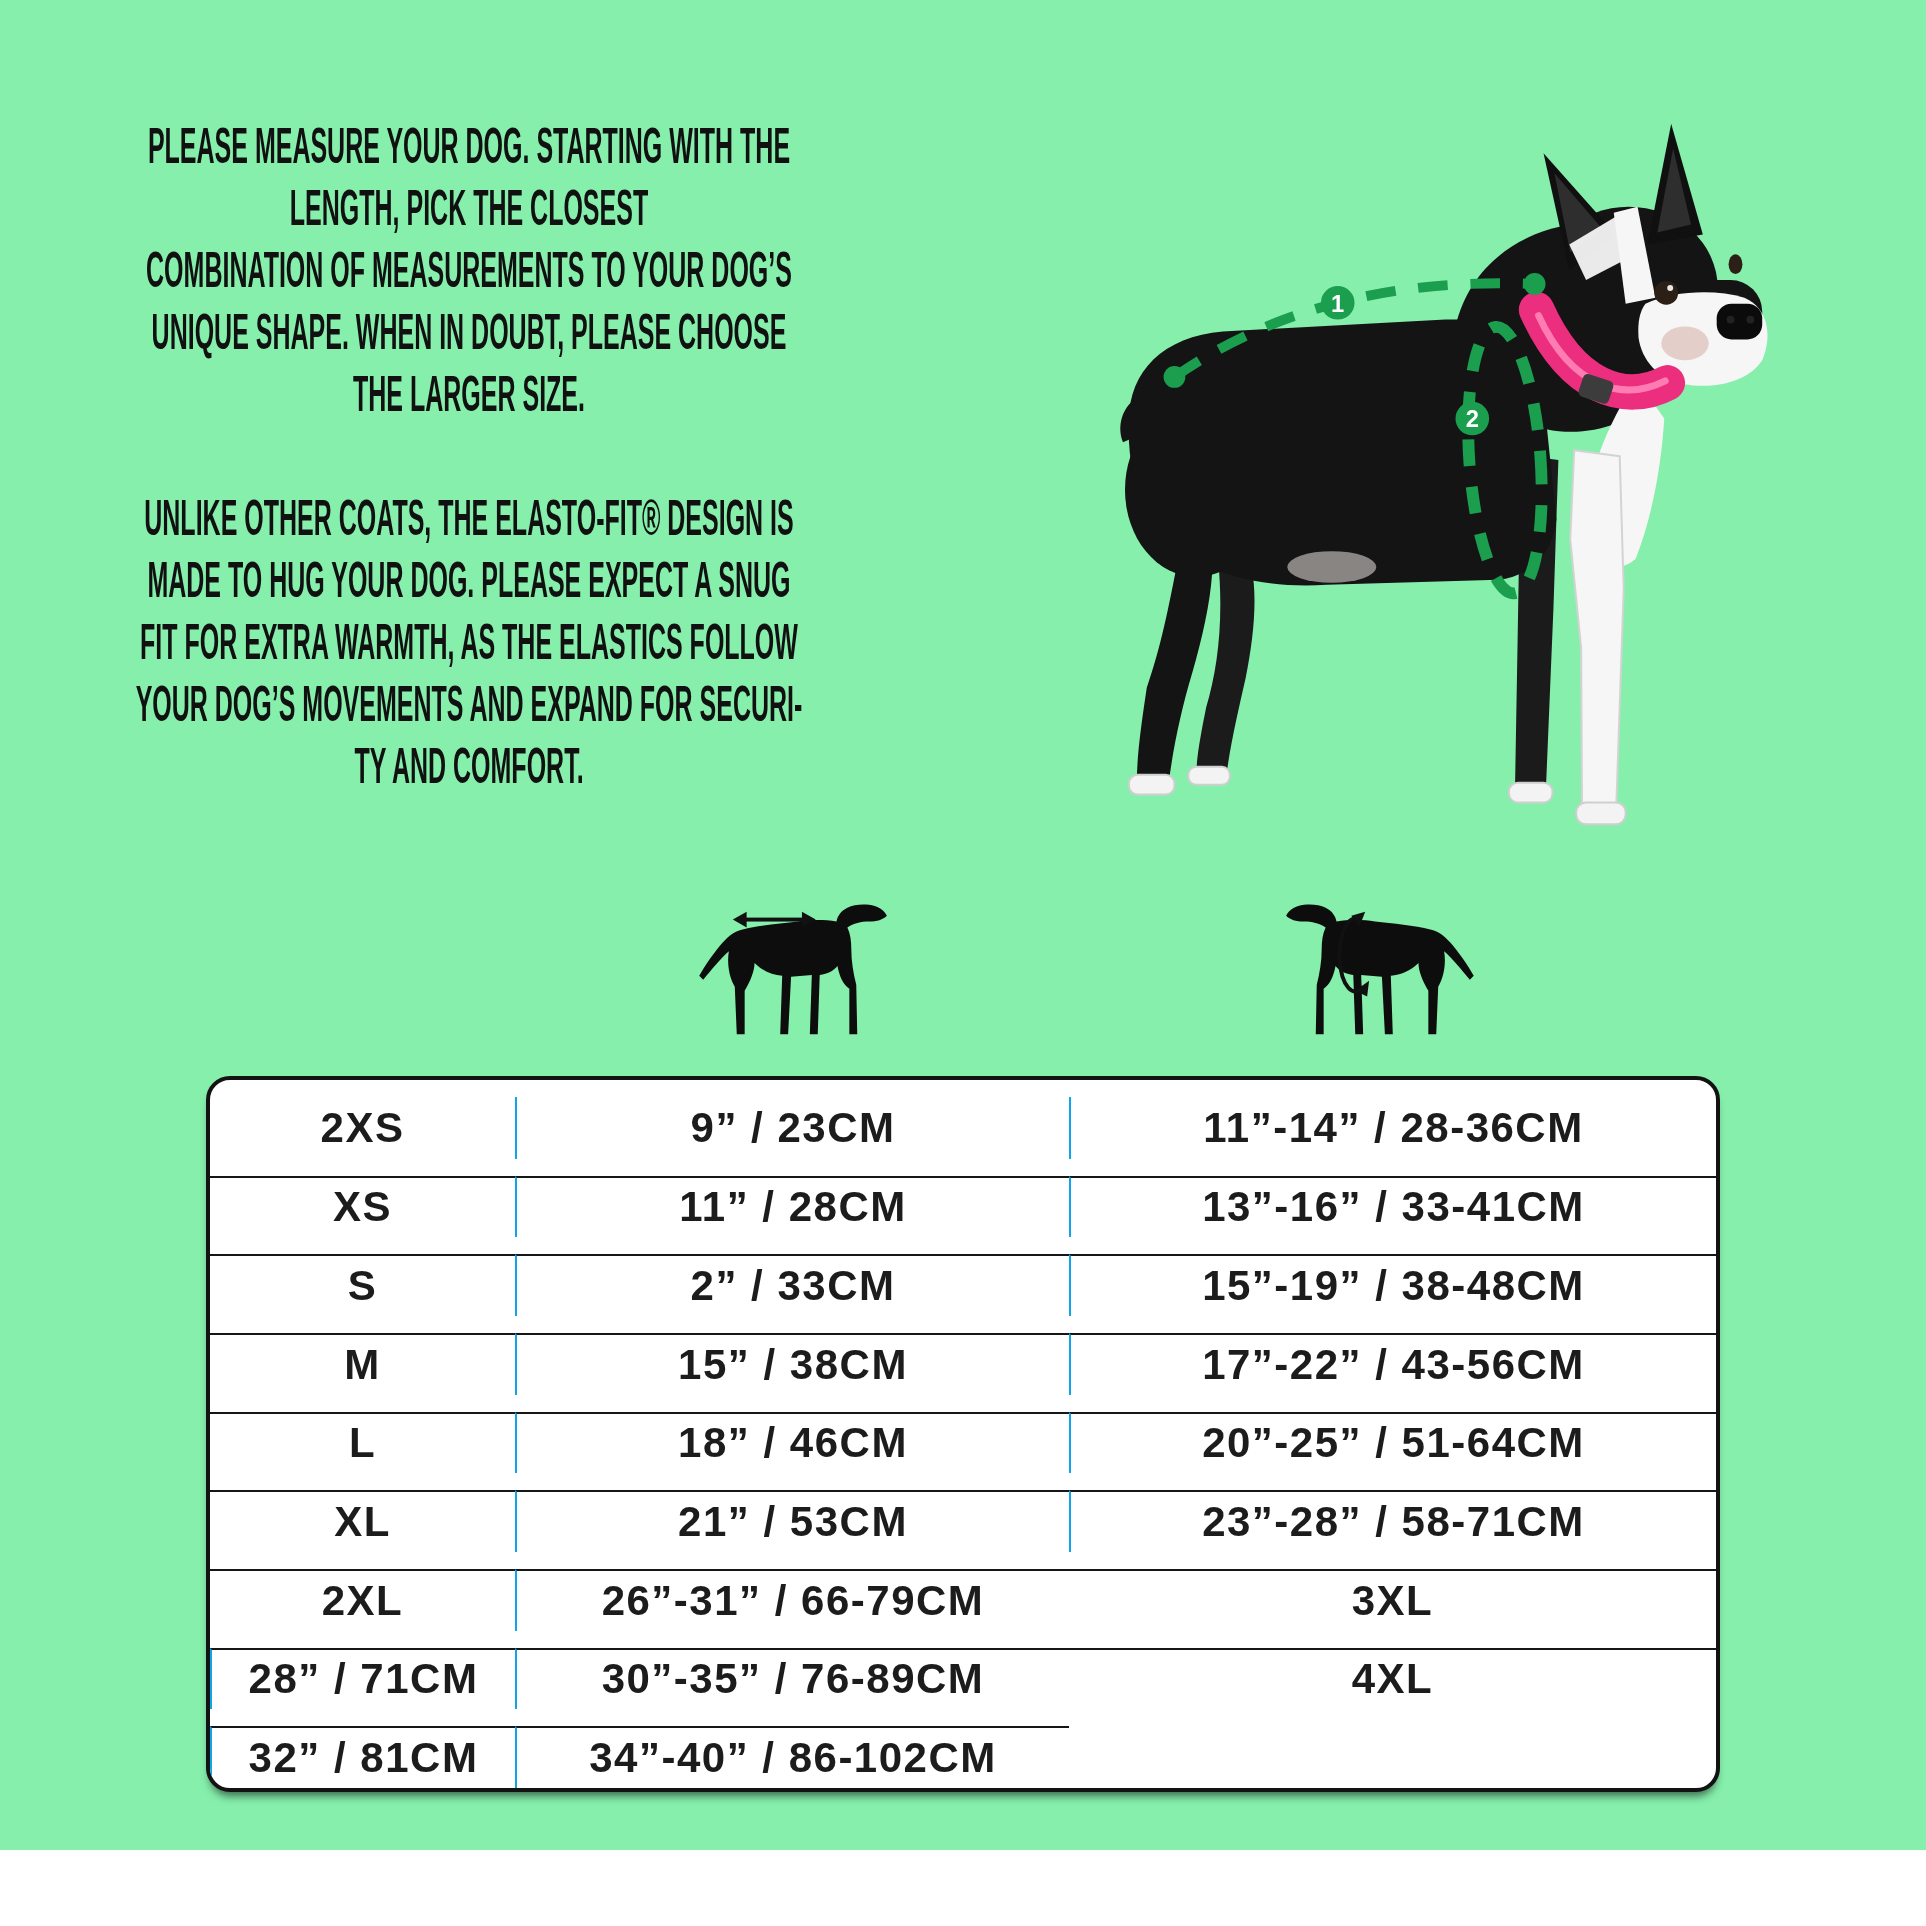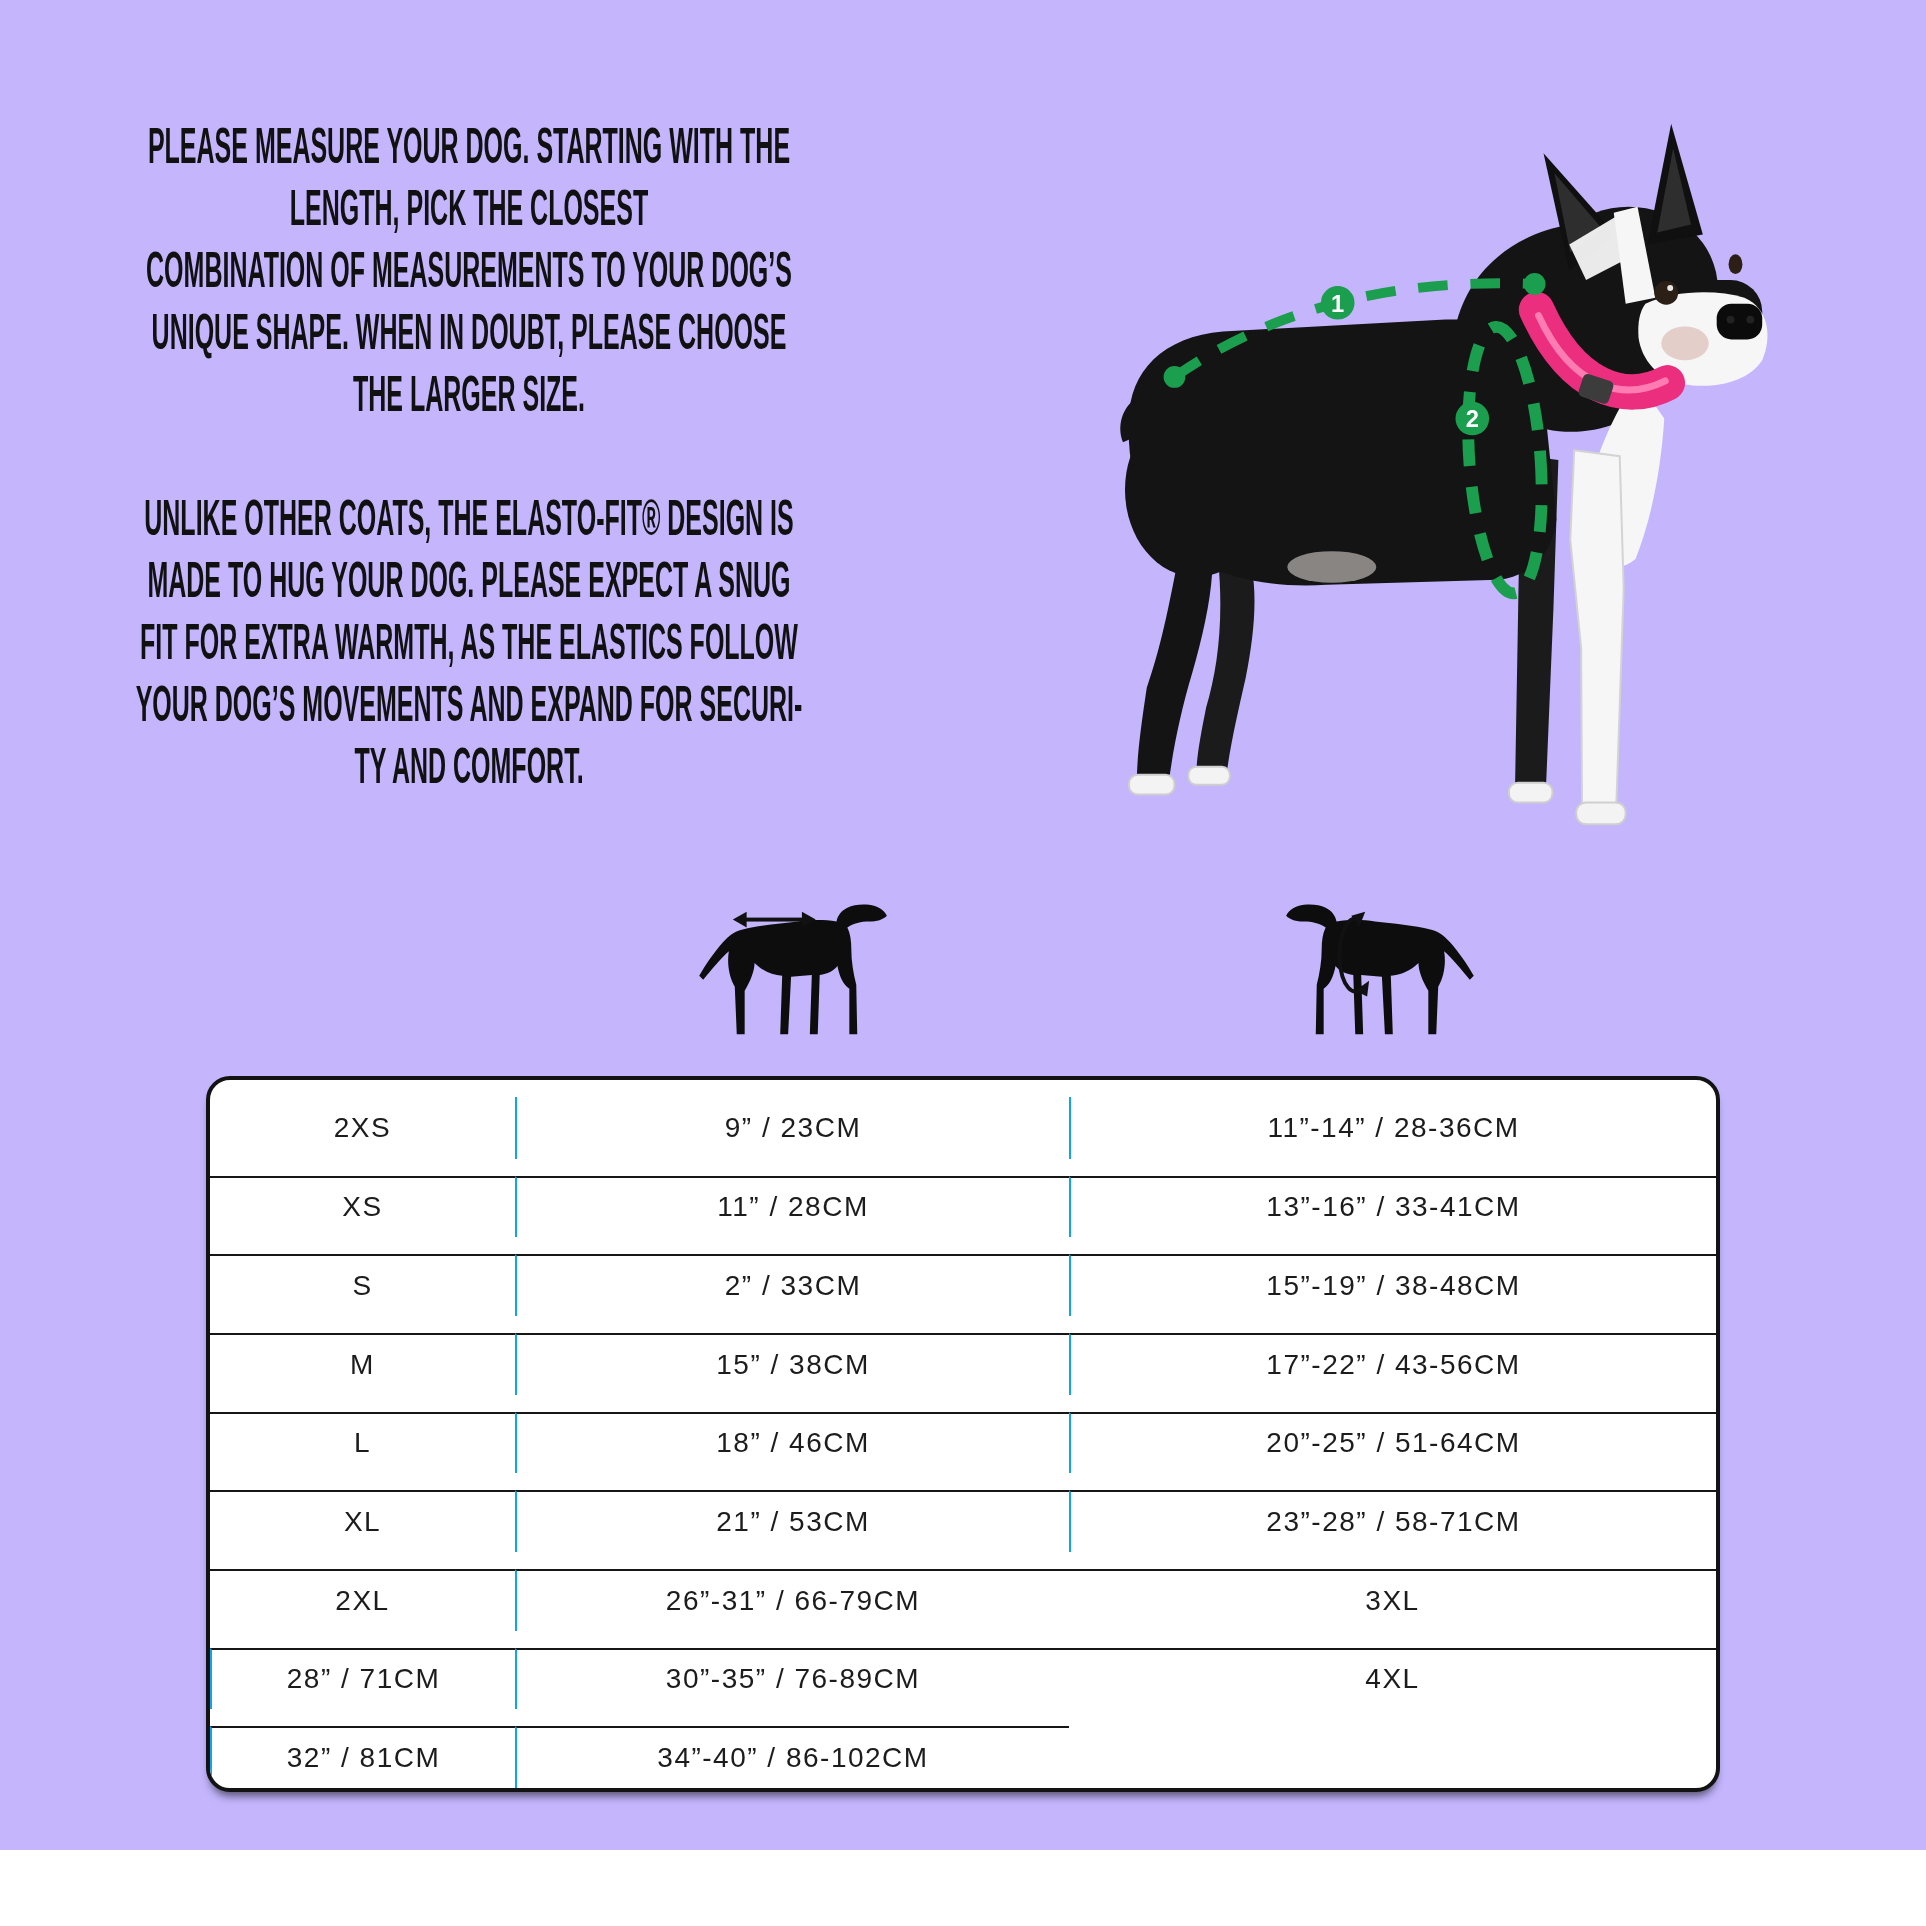--- a/index.html
+++ b/index.html
@@ -1,17 +1,17 @@
 <!DOCTYPE html>
 <html><head>
 <meta charset="utf-8">
 <style>
   html,body { margin:0; padding:0; background:#ffffff; }
   .canvas {
-    position:relative; width:1927px; height:1850px; background:#c4b5fd;
+    position:relative; width:1927px; height:1850px; background:#86efac;
     font-family:"Liberation Sans", sans-serif; overflow:hidden;
   }
 
   
   .intro {
     position:absolute; left:-224px; top:115px; width:1386px;
     transform:scaleX(0.5); transform-origin:50% 0;
   }
   .intro .line {
     white-space:nowrap; text-align:center;
@@ -30,21 +30,21 @@
   
   .size-table {
     position:absolute; left:206px; top:1076px; width:1514px; height:716px;
     box-sizing:border-box; background:#ffffff;
     border:4px solid #131313; border-radius:24px; overflow:hidden;
     box-shadow:0 8px 9px -4px rgba(0,0,0,0.55);
     display:grid; grid-template-columns:305px 554px 1fr; grid-auto-rows:1fr;
   }
   .cell {
     display:flex; align-items:center; justify-content:center;
-    font-size:28px; letter-spacing:1.5px; color:#1c1c1c; font-weight:400;
+    font-size:42px; letter-spacing:1.5px; color:#1c1c1c; font-weight:700;
     border-top:2px solid #161616; white-space:nowrap;margin-top:17px;
   }
   .cell.colb, .cell.colc { border-left:2px solid #0ea5e9; }
   .cell.first-row { border-top:none; }
 </style>
 </head>
 <body>
 
 <div class="canvas">
 

